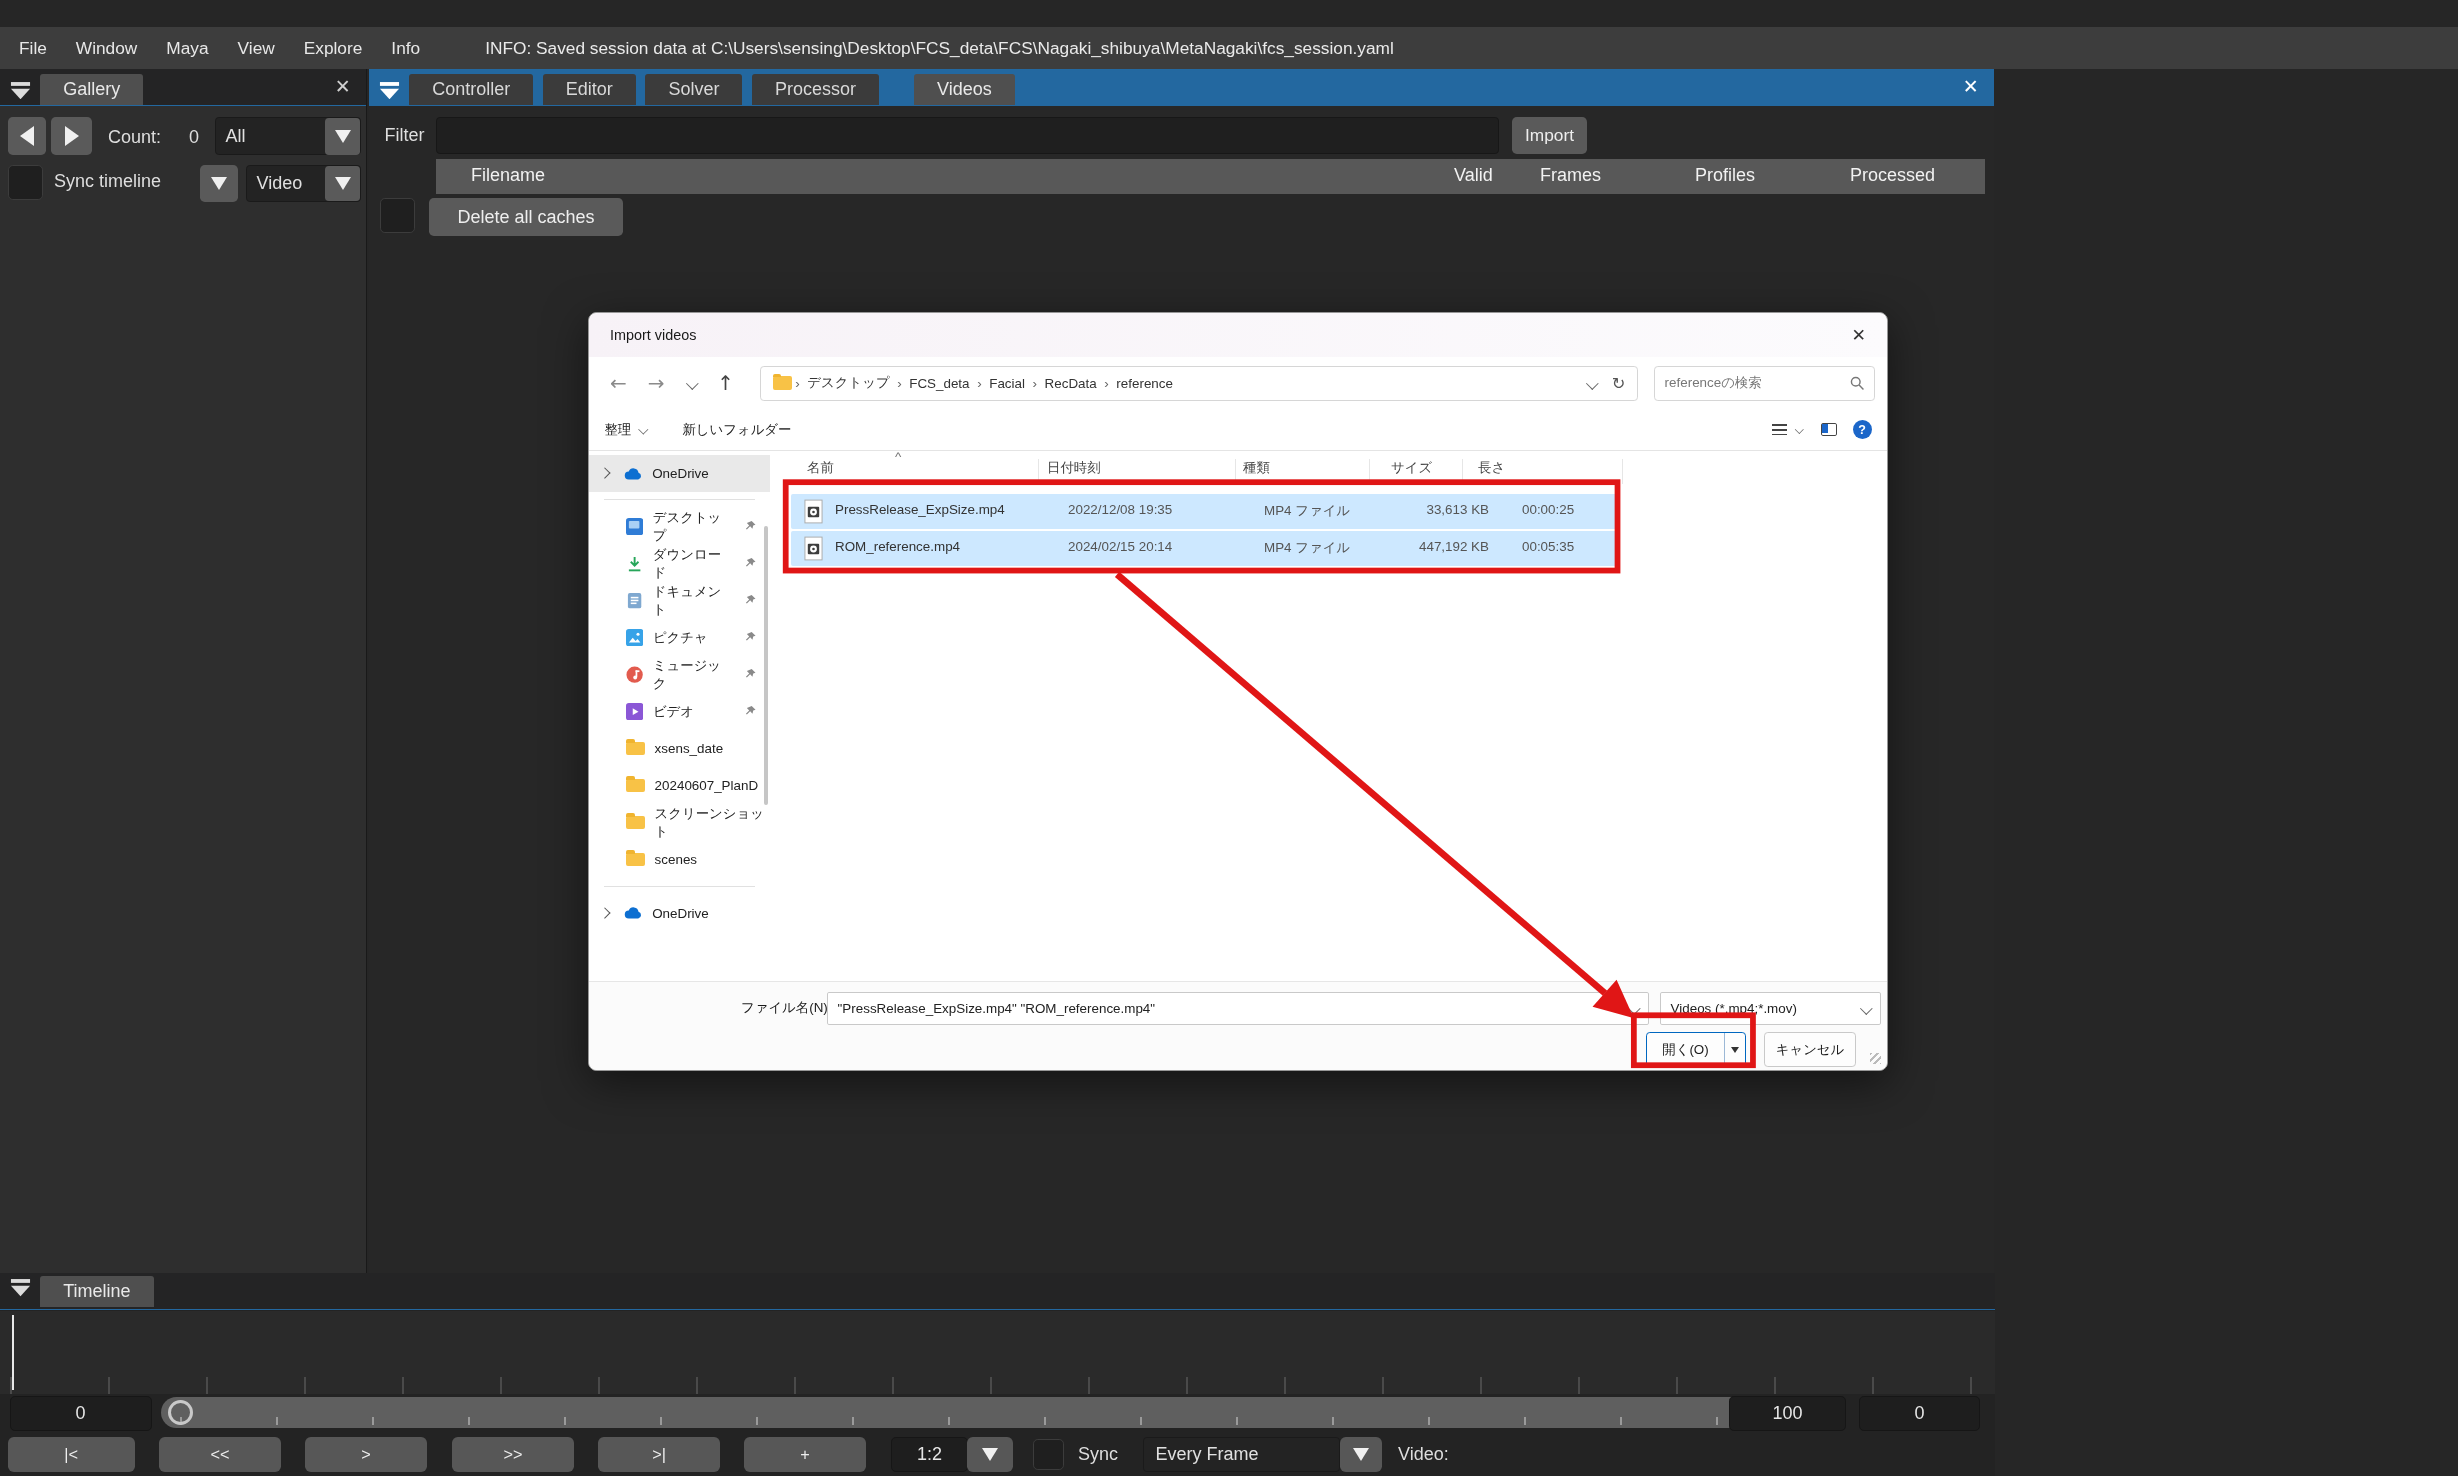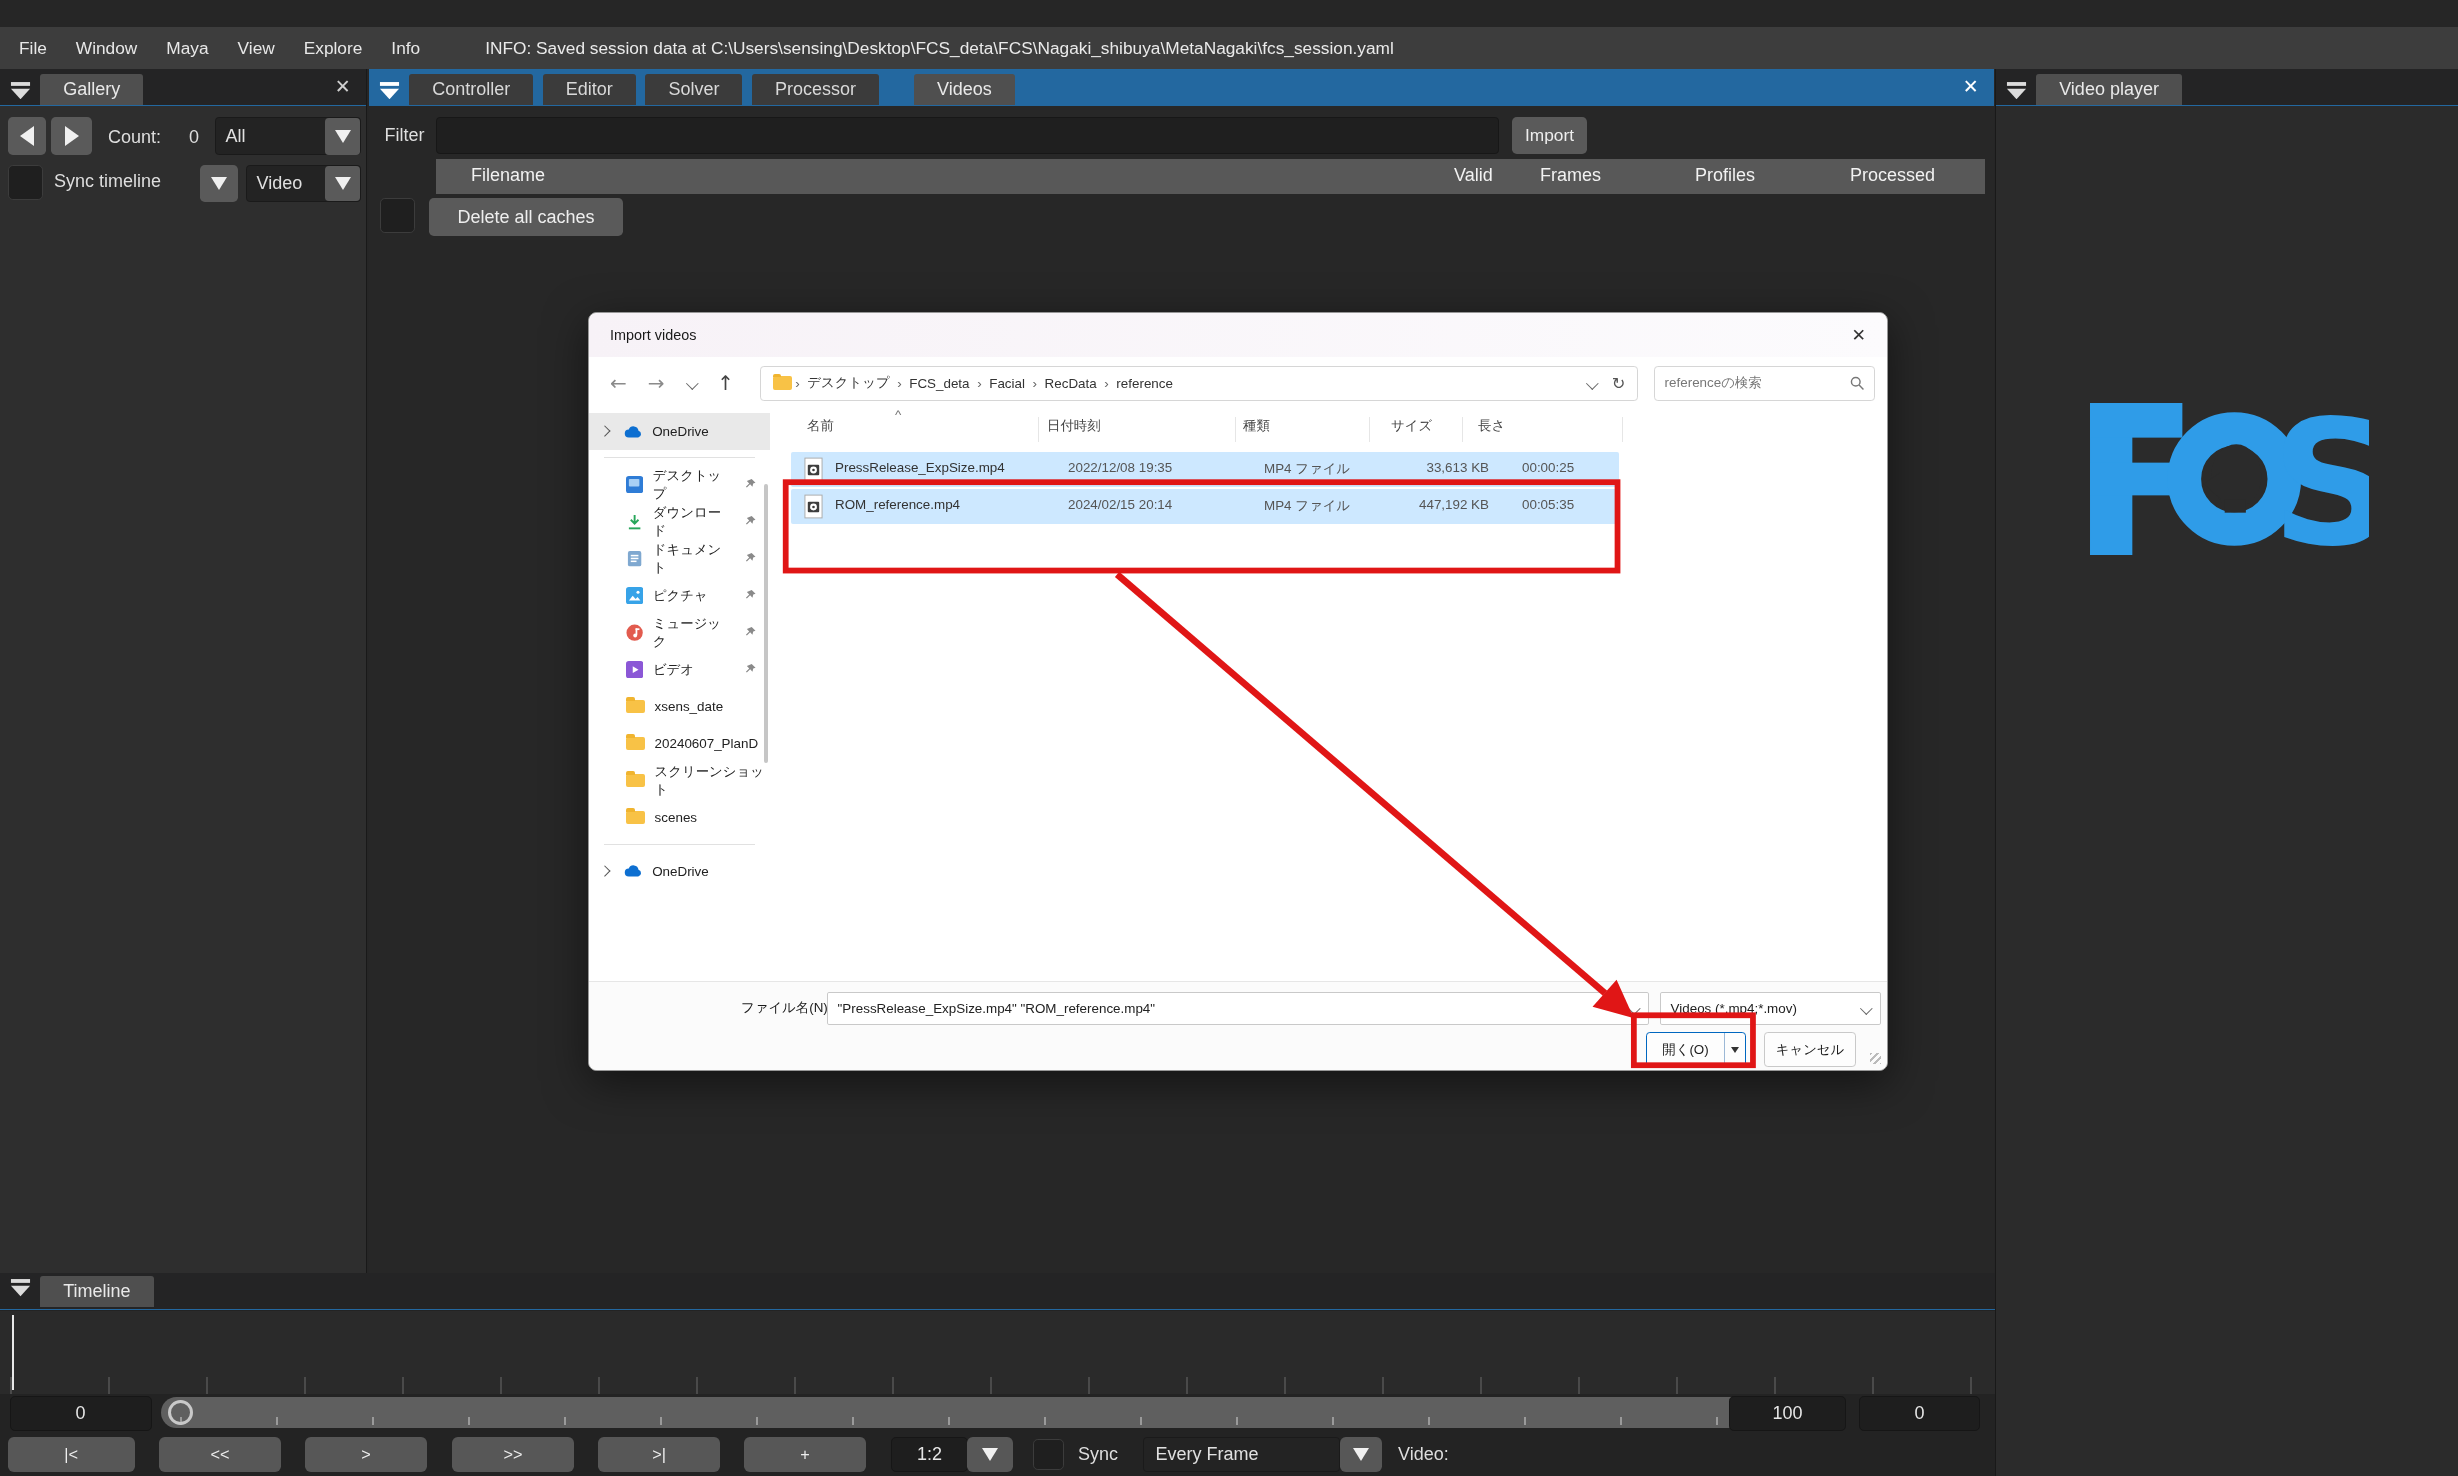--- a/index.html
+++ b/index.html
@@ -219,41 +219,20 @@
       <span style="left:35px;">Filename</span>
       <span style="left:1018px;">Valid</span>
       <span style="left:1104px;">Frames</span>
       <span style="left:1259px;">Profiles</span>
       <span style="left:1414px;">Processed</span>
     </div>
     <div class="chk g-abs" style="left:10.6px;top:129px;width:35px;height:35px;"></div>
     <div class="btn-gray del-btn">Delete all caches</div>
   </div>
 
-  <div class="panel-right">
-    <div class="tabrow">
-      <svg class="funnel" width="21" height="17.3" viewBox="0 0 22 18" fill="#dcdcdc">
-          <rect x="1" y="0" width="20" height="4"></rect>
-          <path d="M1 7 L21 7 L11 18 Z"></path>
-        </svg>
-      <div class="tab active">Video player</div>
-    </div>
-    <div class="logo-wrap">
-      <svg width="279" height="152" viewBox="0 0 290 158">
-        <rect x="0" y="0" width="44" height="158" fill="#2f9ce8"></rect>
-        <rect x="0" y="0" width="96" height="36" fill="#2f9ce8"></rect>
-        <rect x="0" y="62" width="86" height="34" fill="#2f9ce8"></rect>
-        <circle cx="150" cy="79" r="52" fill="none" stroke="#2f9ce8" stroke-width="35"></circle>
-        <ellipse cx="152" cy="76" rx="26" ry="33" fill="#2b2b2b"></ellipse>
-        <polygon points="118,84 136,72 136,100" fill="#2b2b2b"></polygon>
-        <rect x="140" y="100" width="22" height="14" fill="#2b2b2b"></rect>
-        <text x="188" y="147" font-family="'DejaVu Sans',sans-serif" font-weight="bold" font-size="180" fill="#2f9ce8">S</text>
-      </svg>
-    </div>
-  </div>
 
   <div class="timeline">
     <div class="tl-header">
       <svg class="funnel" width="21" height="17.3" viewBox="0 0 22 18" fill="#dcdcdc">
           <rect x="1" y="0" width="20" height="4"></rect>
           <path d="M1 7 L21 7 L11 18 Z"></path>
         </svg>
       <div class="tab active">Timeline</div>
     </div>
     <div class="tl-track">
@@ -316,20 +295,29 @@
         <span style="margin-left:15.4px;color:#555;font-size:16.3px;">↻</span>
       </div>
       <div class="search-box">
         <span>referenceの検索</span>
         <svg style="margin-left:auto;" width="14.4" height="14.4" viewBox="0 0 15 15">
             <circle cx="6" cy="6" r="4.5" fill="none" stroke="#777" stroke-width="1.5"></circle>
             <line x1="9.5" y1="9.5" x2="14" y2="14" stroke="#777" stroke-width="1.5"></line>
           </svg>
       </div>
     </div>
+    <div class="dlg-toolbar">
+      <span>整理</span>
+      <span class="chev" style="margin-left:7.7px;transform:rotate(45deg) scale(.8);"></span>
+      <span style="margin-left:35px;">新しいフォルダー</span>
+      <span class="hamb" style="margin-left:auto;"></span>
+      <span class="chev" style="margin-left:7.7px;transform:rotate(45deg) scale(.7);"></span>
+      <span class="pane-ic" style="margin-left:17.3px;"></span>
+      <span class="help-ic" style="margin-left:15.4px;">?</span>
+    </div>
     <div class="dlg-body">
       <div class="dlg-side">
         <div class="side-item root sel" style="margin-top:3.8px;">
           <span class="chev-r"></span>
           <svg width="19" height="13.4" viewBox="0 0 20 14">
               <path d="M5 13 a4.2 4.2 0 0 1 0-8.4 A5.4 5.4 0 0 1 15.3 6 A3.6 3.6 0 0 1 15 13 Z" fill="#0d6fd1"></path>
             </svg>
           <span>OneDrive</span>
         </div>
         <div class="side-div"></div>

